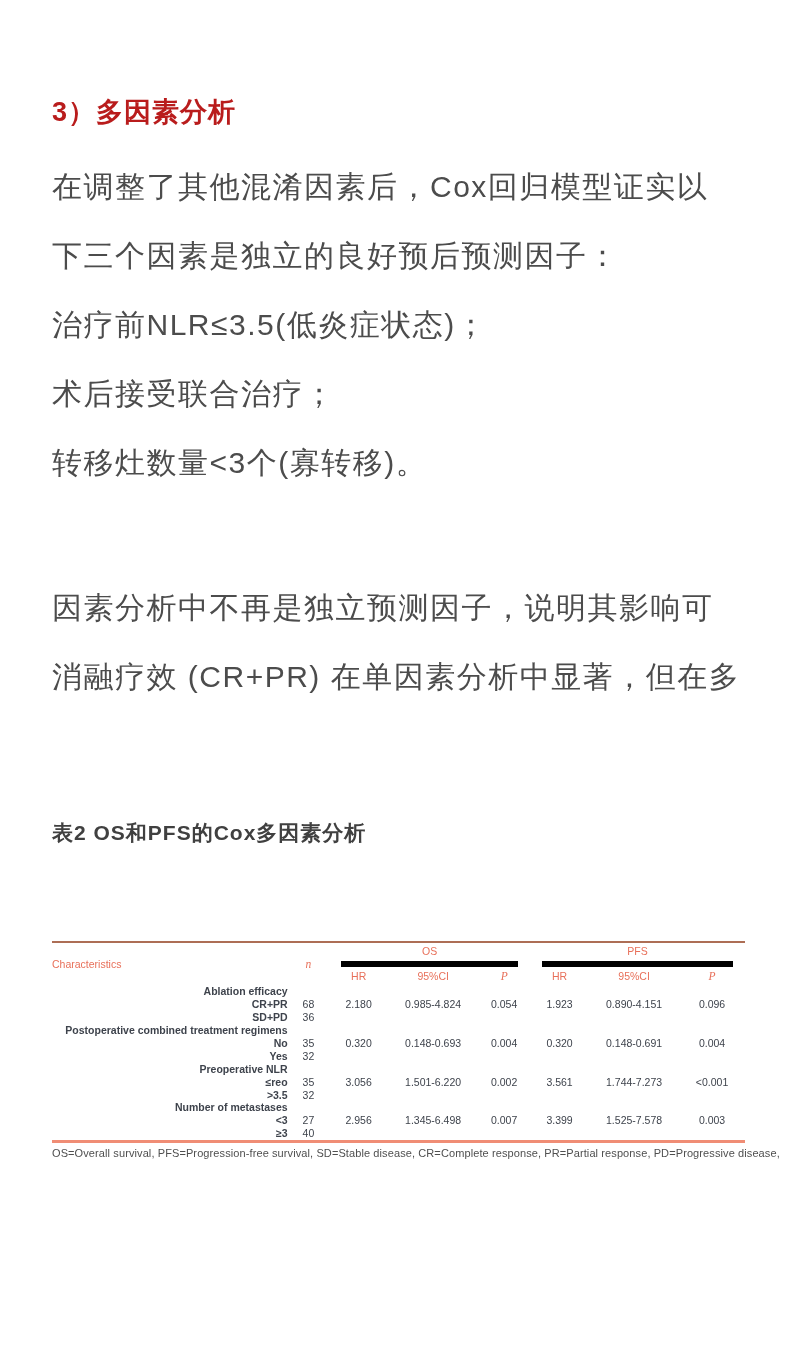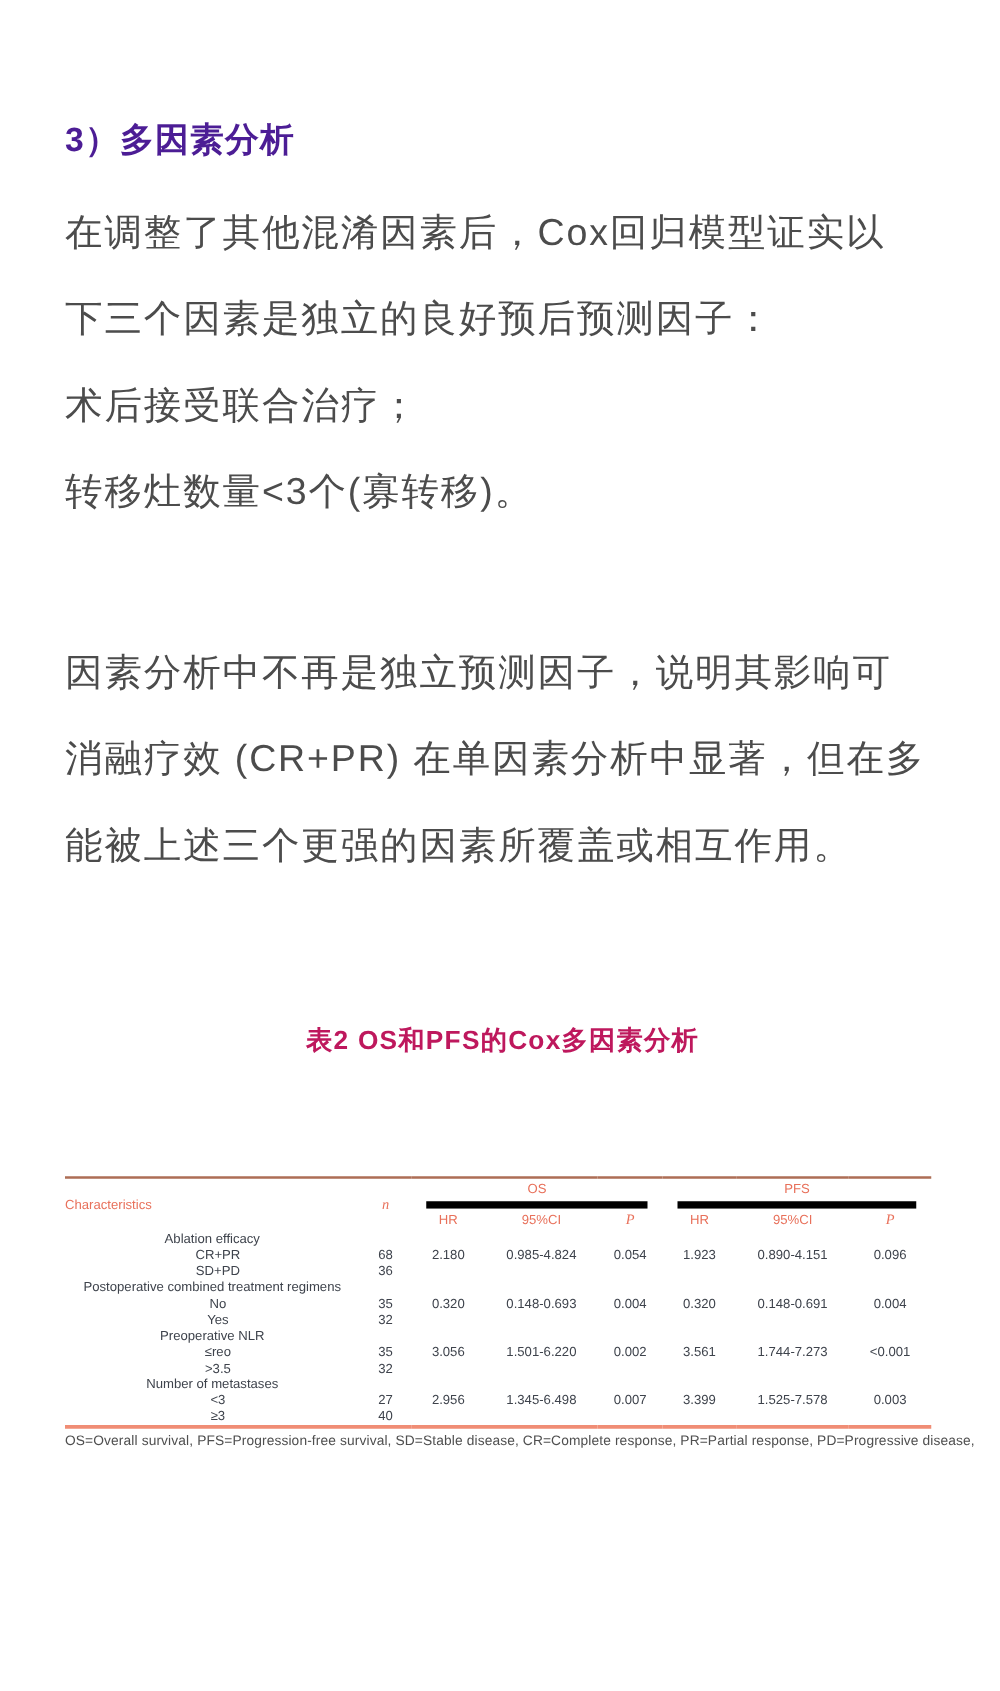--- a/index.html
+++ b/index.html
@@ -12,41 +12,40 @@
   }
   .content {
     padding: 0 48px 0 52px;
   }
   
   .section-heading {
     margin: 96px 0 0 0;
     font-size: 27px;
     line-height: 32px;
     font-weight: 700;
-    color: #4c1d95;
+    color: #b91c1c;
     letter-spacing: 1px;
   }
   .para { margin: 0; }
   .para-1 { margin-top: 24px; }
   .para-2 { margin-top: 76px; }
   .para .line {
     font-size: 30px;
     line-height: 69px;
     color: #4c4c4c;
     letter-spacing: 1.5px;
     white-space: nowrap;
   }
   
   .table-title {
     margin-top: 108px;
-    text-align: center;
     font-size: 21px;
     line-height: 28px;
     font-weight: 700;
-    color: #be185d;
+    color: #404040;
     letter-spacing: 1px;
   }
   
   .stat-table-wrap { margin-top: 94px; }
   table.stat-table {
     width: 99%;
     border-collapse: collapse;
     table-layout: fixed;
     border-top: 2px solid #ad6e55;
     border-bottom: 3px solid #f08d75;
@@ -73,21 +72,21 @@
     padding: 2px 0 4px 0;
     border-bottom: 6px solid #000000;
   }
   th.p-head { font-style: italic; font-family: "Liberation Serif", serif; font-size: 11.5px; }
   tbody td {
     height: 12.9px;
     font-size: 10.5px;
     color: #3e434c;
     text-align: center;
   }
-  tbody td.lbl { text-align: center; }
+  tbody td.lbl { text-align: right; font-weight: bold; }
   tbody td.lbl.item { padding-left: 9px; }
   
   .footnote {
     margin-top: 4px;
     font-size: 11px;
     line-height: 12px;
     color: #4f4f4f;
     letter-spacing: 0.1px;
   }
   .footnote .fline { white-space: nowrap; }
@@ -95,28 +94,28 @@
 </head>
 <body>
 
 <div class="content">
 
   <h1 class="section-heading">3）多因素分析</h1>
 
   <div class="para para-1">
     <div class="line">在调整了其他混淆因素后，Cox回归模型证实以</div>
     <div class="line">下三个因素是独立的良好预后预测因子：</div>
+    <div class="line">治疗前NLR≤3.5(低炎症状态)；</div>
     <div class="line">术后接受联合治疗；</div>
     <div class="line">转移灶数量&lt;3个(寡转移)。</div>
   </div>
 
   <div class="para para-2">
     <div class="line">因素分析中不再是独立预测因子，说明其影响可</div>
     <div class="line">消融疗效 (CR+PR) 在单因素分析中显著，但在多</div>
-    <div class="line">能被上述三个更强的因素所覆盖或相互作用。</div>
   </div>
 
   <div class="table-title">表2 OS和PFS的Cox多因素分析</div>
 
   <div class="stat-table-wrap">
     <table class="stat-table">
       <colgroup>
         <col style="width:34%">
         <col style="width:6%">
         <col style="width:8.5%">

